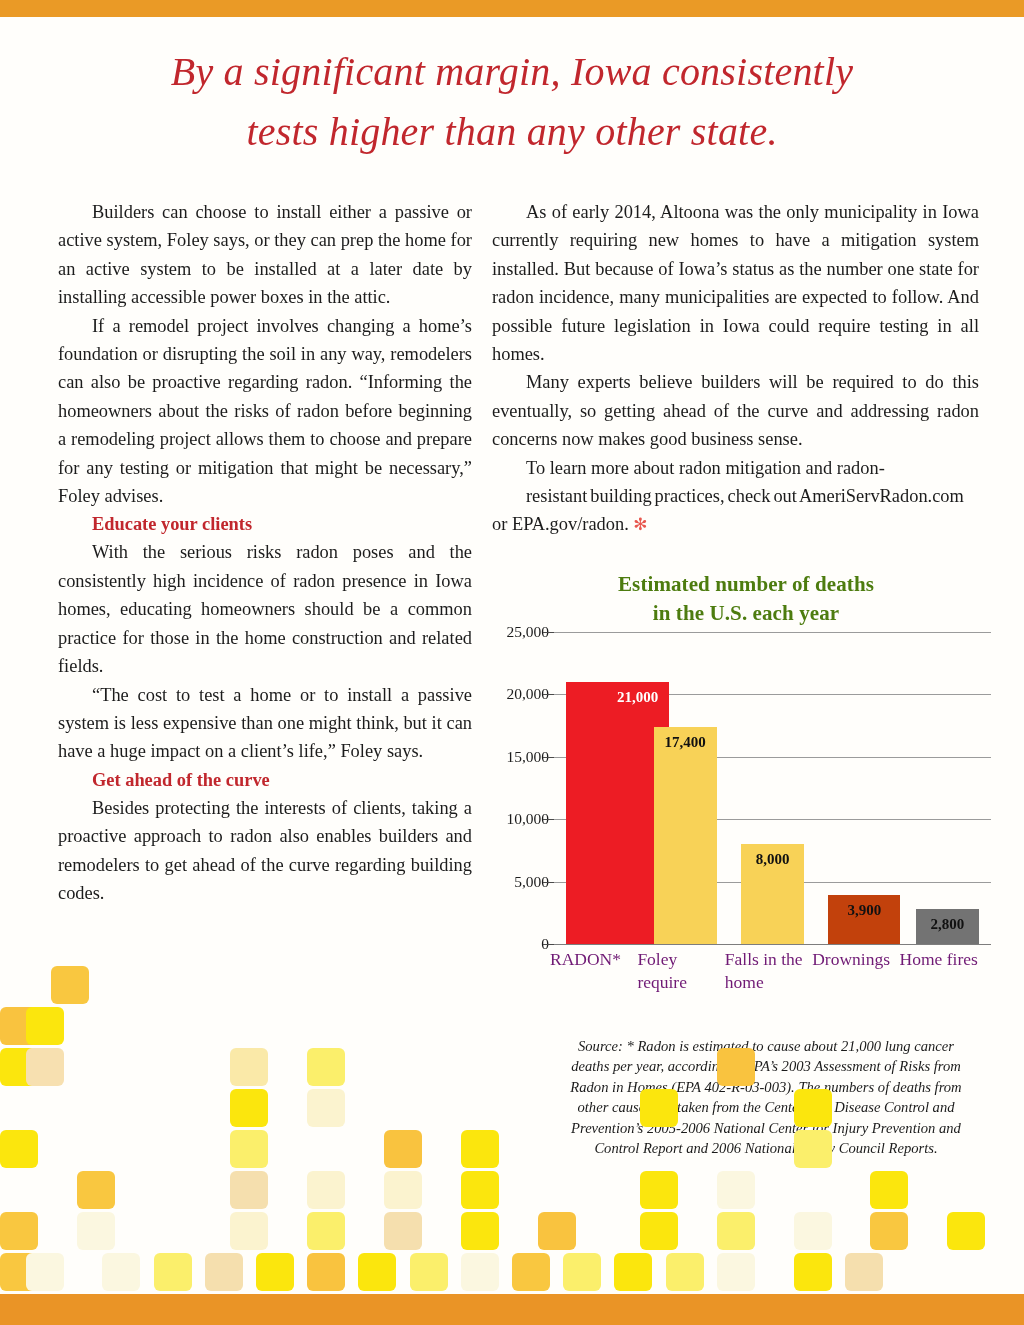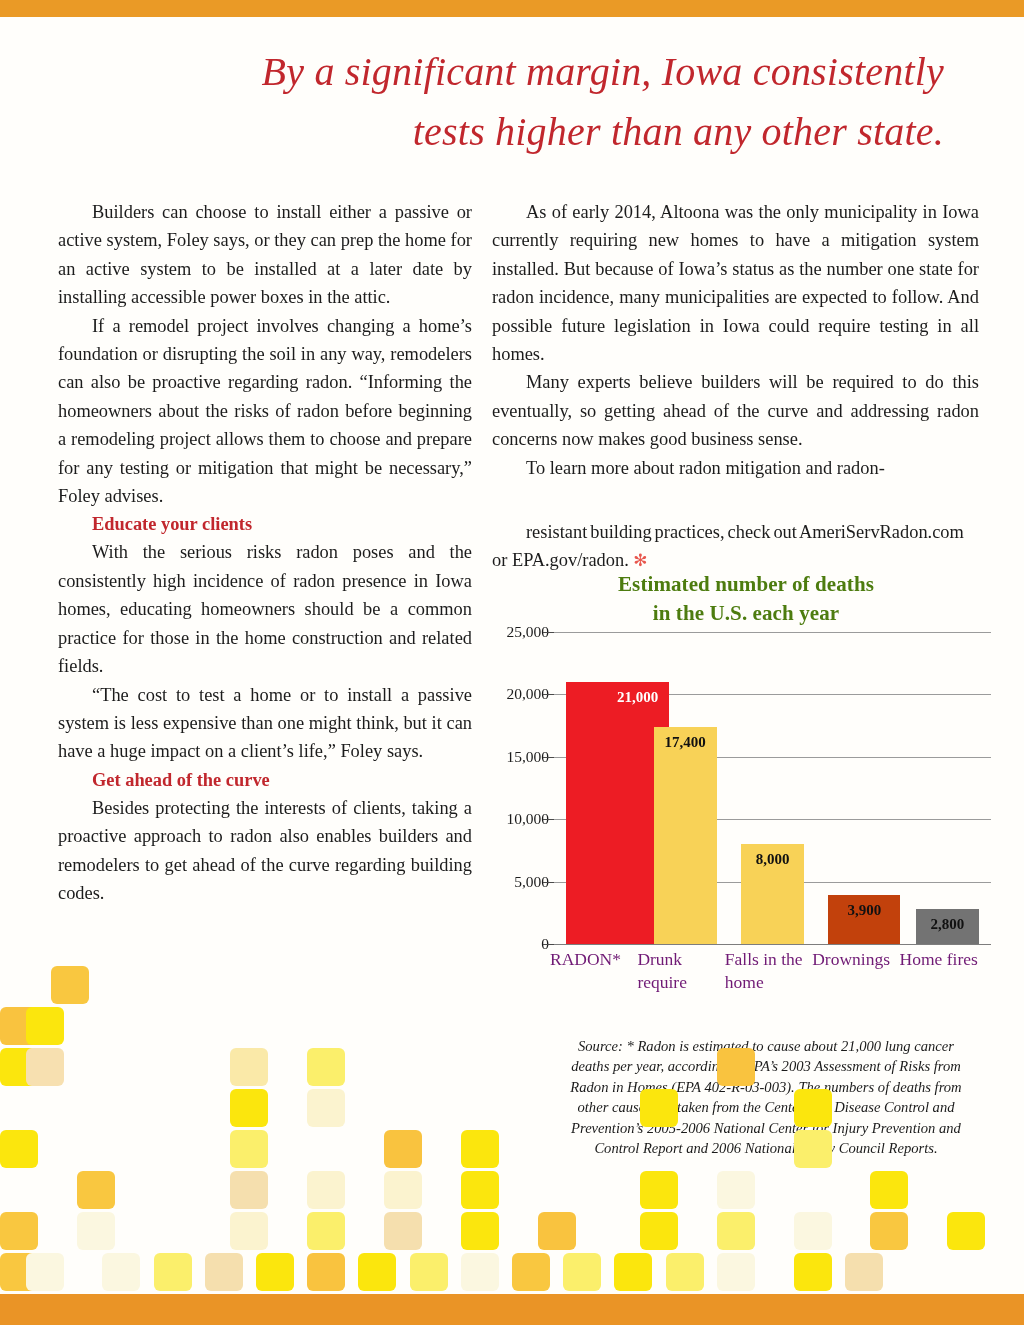--- a/index.html
+++ b/index.html
@@ -10,21 +10,21 @@
   }
   .top-rule{
     position:absolute;left:0;top:0;width:1024px;height:17px;background:#ea9a26;
   }
   .bottom-rule{
     position:absolute;left:0;bottom:0;width:1024px;height:31px;background:#ea9426;
   }
   
   .headline{
     position:absolute;left:80px;top:42px;width:864px;
-    text-align:right;color:#c1272d;
+    text-align:center;color:#c1272d;
     font-family:"Liberation Serif", serif;
     font-style:italic;font-weight:normal;font-size:40px;line-height:60px;
     letter-spacing:.2px;
   }
   .headline .l2{display:block;}
   
   .col{
     position:absolute;top:198px;
     font-size:18.4px;line-height:28.4px;color:#1c1c1c;
     text-align:justify;
@@ -96,21 +96,21 @@
   <p>“The cost to test a home or to install a passive system is less expensive than one might think, but it can have a huge impact on a client’s life,” Foley says.</p>
   <p class="sec-head">Get ahead of the curve</p>
   <p>Besides protecting the interests of clients, taking a proactive approach to radon also enables builders and remodelers to get ahead of the curve regarding building codes.</p>
 </div>
 
 <div class="col right">
   <p>As of early 2014, Altoona was the only municipality in Iowa currently requiring new homes to have a mitigation system installed. But because of Iowa’s status as the number one state for radon incidence, many municipalities are expected to follow. And possible future legislation in Iowa could require testing in all homes.</p>
   <p>Many experts believe builders will be required to do this eventually, so getting ahead of the curve and addressing radon concerns now makes good business sense.</p>
   <p style="text-align:left;">
     <span style="display:block;text-align:justify;text-indent:34px;">To learn more about radon mitigation and radon-</span>
-    <span class="sq" style="display:block;margin-top:36px;">resistant building practices, check out AmeriServRadon.com</span>
+    <span class="sq" style="display:block;">resistant building practices, check out AmeriServRadon.com</span>
     <span style="display:inline">or EPA.gov/radon.</span>
     <span class="asterisk">✻</span>
   </p>
 </div>
 
 <div class="chart-wrap">
   <div class="chart-title">
     <div>Estimated number of deaths</div>
     <div>in the U.S. each year</div>
   </div>
@@ -138,21 +138,21 @@
       <div class="bar primary" style="left: 12.2px; width: 63px; height: 262.08px; background: rgb(237, 28, 36); padding-left: 40px;">
         <span class="val">21,000</span>
       </div>
       <div class="xlab" style="left: -4px; width: 95.4px;">
         <div>RADON*</div>
       </div>
       <div class="bar" style="left: 99.6px; width: 63px; height: 217.152px; background: rgb(248, 210, 87);">
         <span class="val">17,400</span>
       </div>
       <div class="xlab" style="left: 83.4px; width: 95.4px;">
-        <div>Drunk</div>
+        <div>Foley</div>
         <div>require</div>
       </div>
       <div class="bar" style="left: 187px; width: 63px; height: 99.84px; background: rgb(248, 210, 87);">
         <span class="val">8,000</span>
       </div>
       <div class="xlab" style="left: 170.8px; width: 95.4px;">
         <div>Falls in the</div>
         <div>home</div>
       </div>
       <div class="bar" style="left: 274.4px; width: 72px; height: 48.672px; background: #c2410c;">

